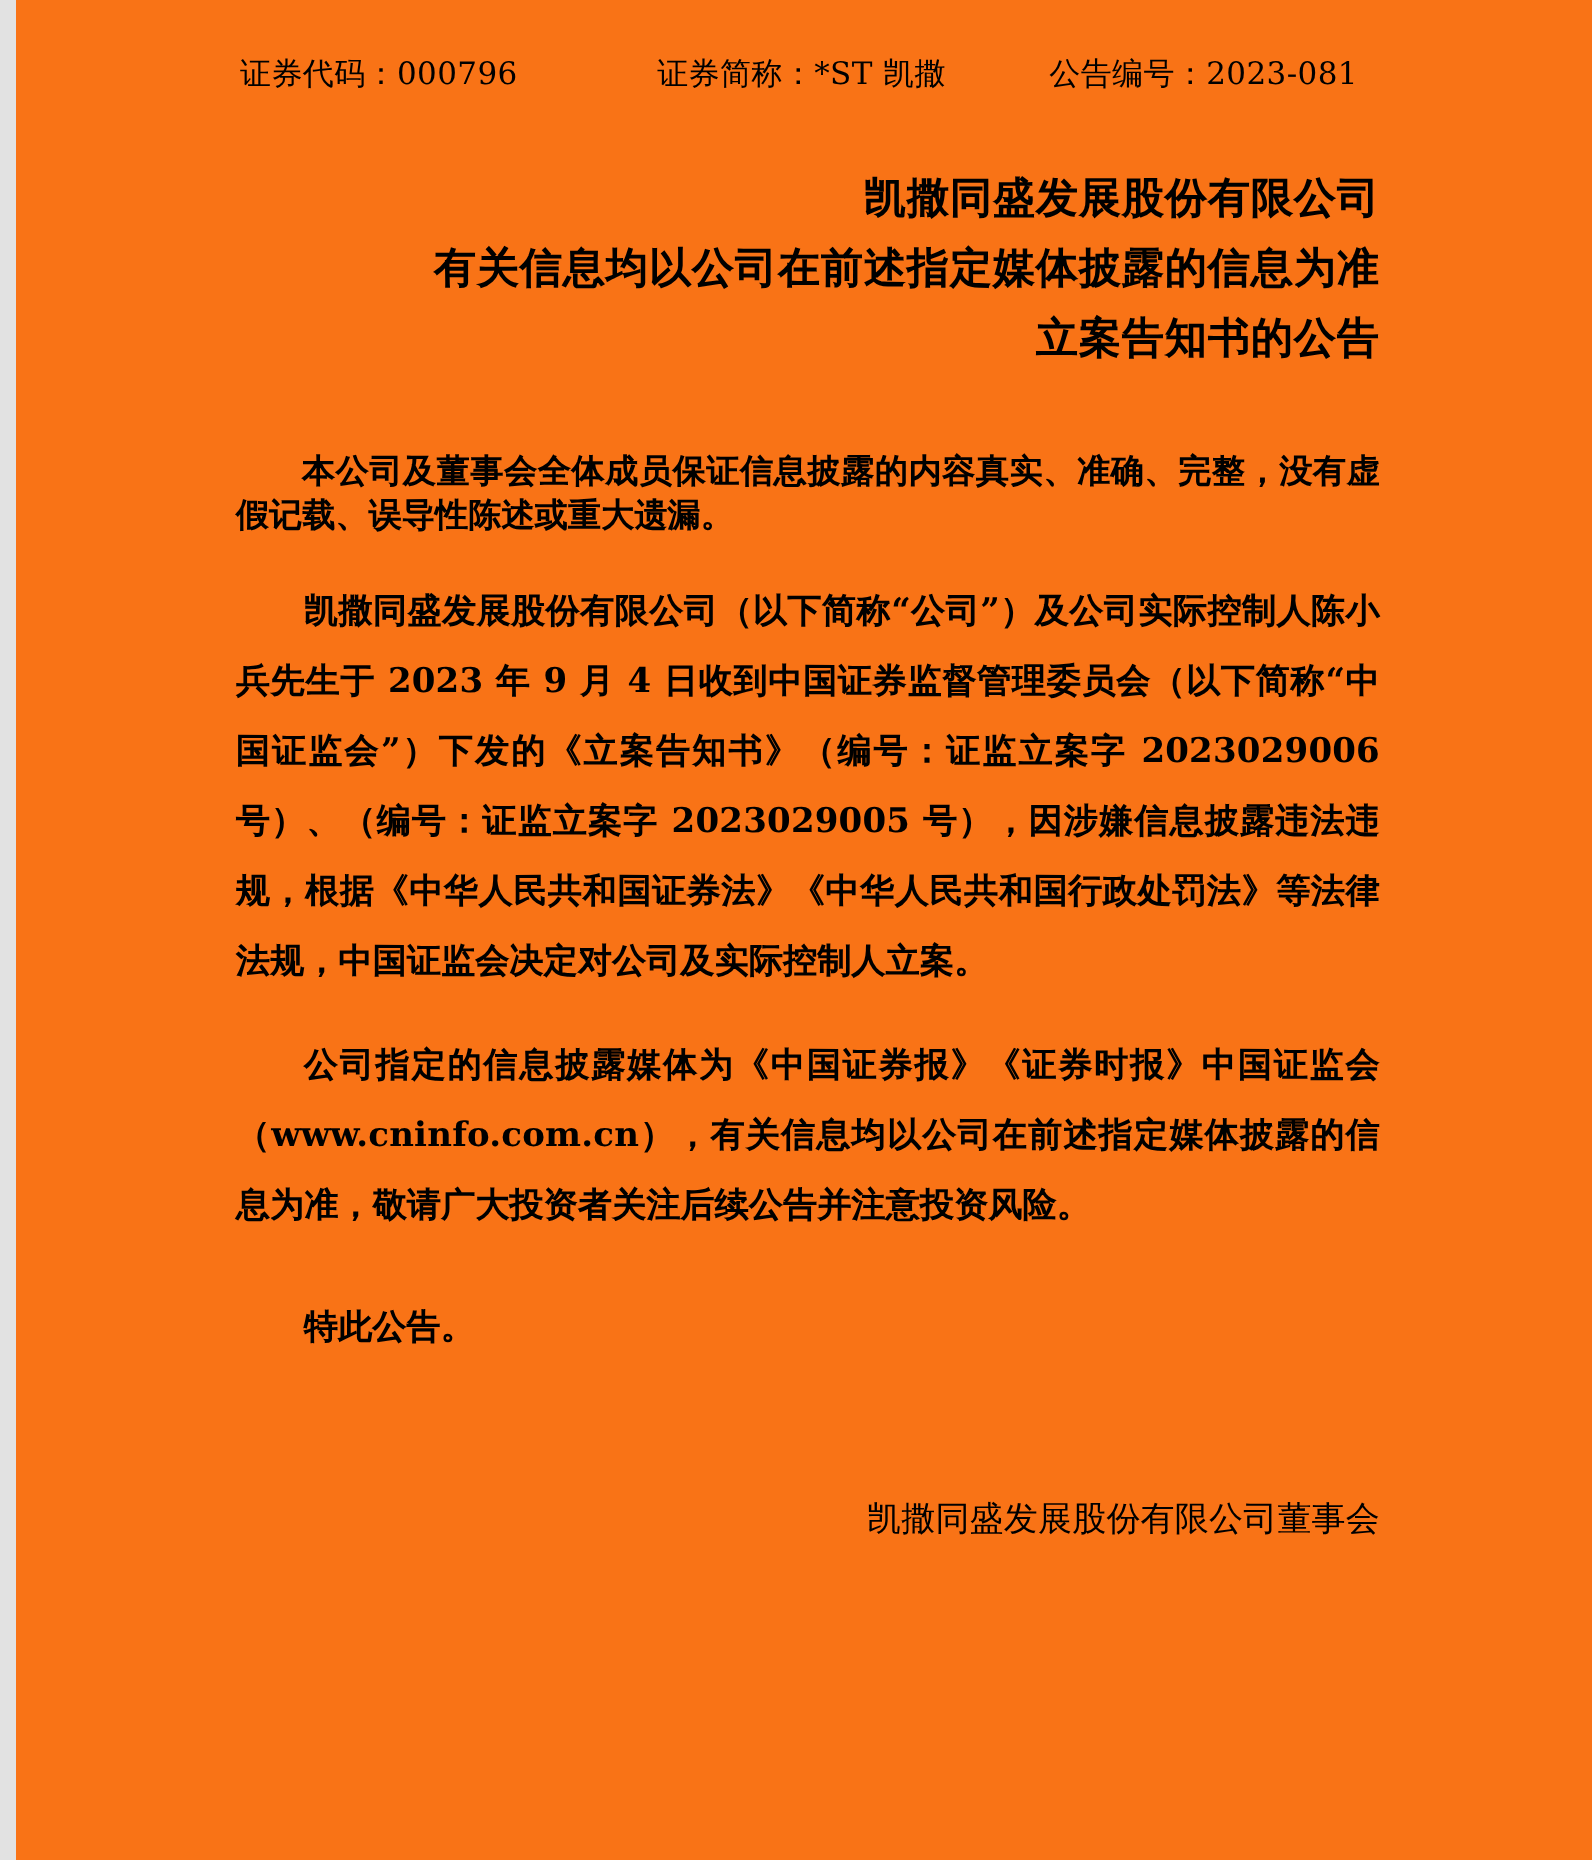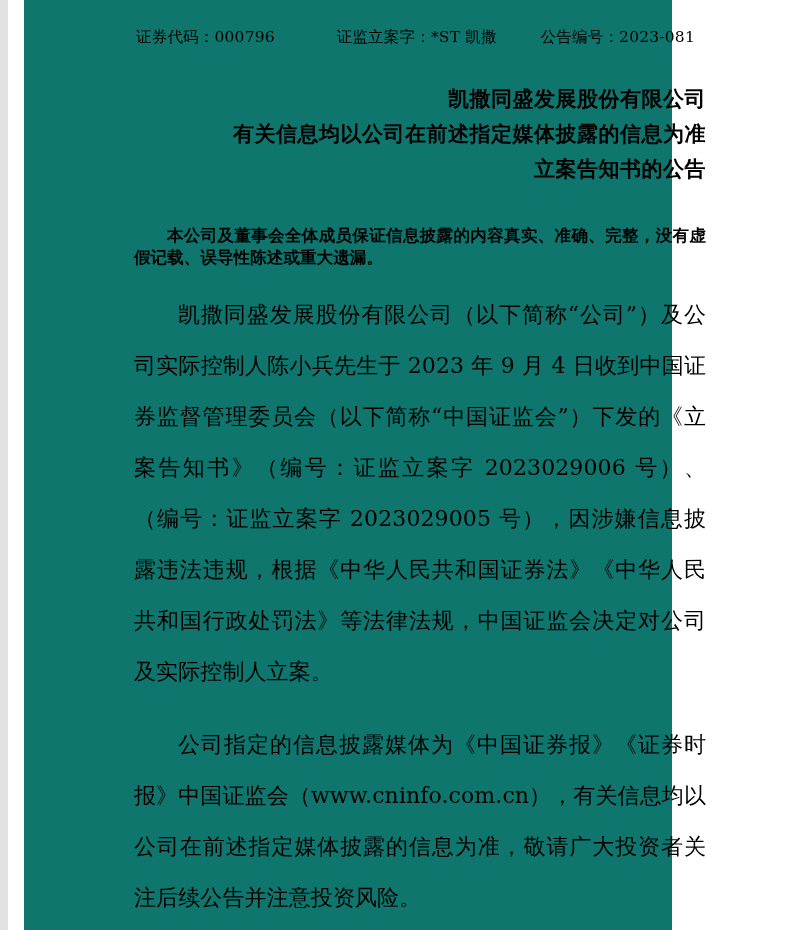--- a/index.html
+++ b/index.html
@@ -18,25 +18,25 @@
   .page-gutter {
     position: absolute;
     left: 0;
     top: 0;
     width: 8px;
     height: 930px;
     background: #e2e2e2;
   }
   .sheet {
     position: absolute;
-    left: 24px;
+    left: 8px;
     top: 0;
-    width: 648px;
+    width: 788px;
     height: 930px;
-    background: #0f766e;
+    background: #f97316;
   }
   .content {
     position: absolute;
     left: 110px;
     top: 0;
     width: 572px;
   }
 
   
   .doc-header {
@@ -77,27 +77,28 @@
     line-height: 22px;
     text-align: justify;
     text-align-last: left;
     text-indent: 2em;
     letter-spacing: 0.1px;
   }
 
   
   .body-para {
     margin-top: 12px;
-    font-size: 22px;
-    line-height: 51px;
+    font-size: 17px;
+    line-height: 35px;
     text-align: justify;
     text-align-last: left;
     text-indent: 2em;
     letter-spacing: 0.1px;
     font-family: "DejaVu Serif", "Liberation Serif", serif;
+    font-weight: bold;
   }
   .body-para.first { margin-top: 20px; }
   .body-para.notice { margin-top: 26px; }
 
   
   .signature {
     margin-top: 58px;
     text-align: right;
     font-size: 17px;
     line-height: 40px;
@@ -109,21 +110,21 @@
 </head>
 <body>
 
 <div class="page-gutter"></div>
 
 <div class="sheet">
   <div class="content">
 
     <div class="doc-header">
       <span class="hdr-cell code">证券代码：000796</span>
-      <span class="hdr-cell abbr">证监立案字：*ST 凯撒</span>
+      <span class="hdr-cell abbr">证券简称：*ST 凯撒</span>
       <span class="hdr-cell num">公告编号：2023-081</span>
     </div>
 
     <h1 class="title-block">
       <span class="title-line">凯撒同盛发展股份有限公司</span>
       <span class="title-line">有关信息均以公司在前述指定媒体披露的信息为准</span>
       <span class="title-line">立案告知书的公告</span>
     </h1>
 
     <p class="statement">本公司及董事会全体成员保证信息披露的内容真实、准确、完整，没有虚假记载、误导性陈述或重大遗漏。</p>

